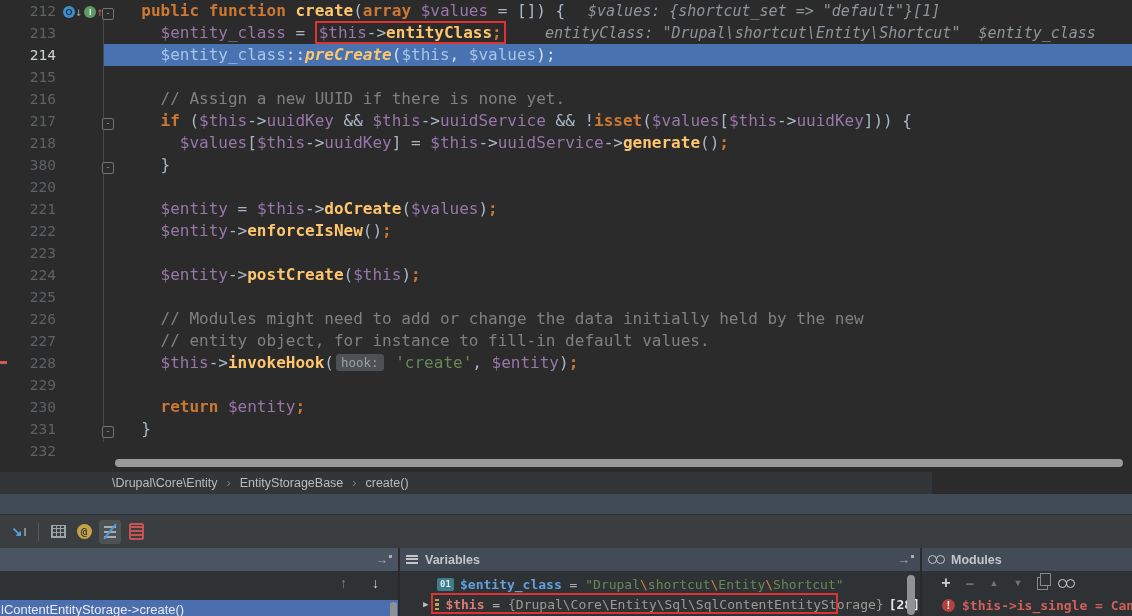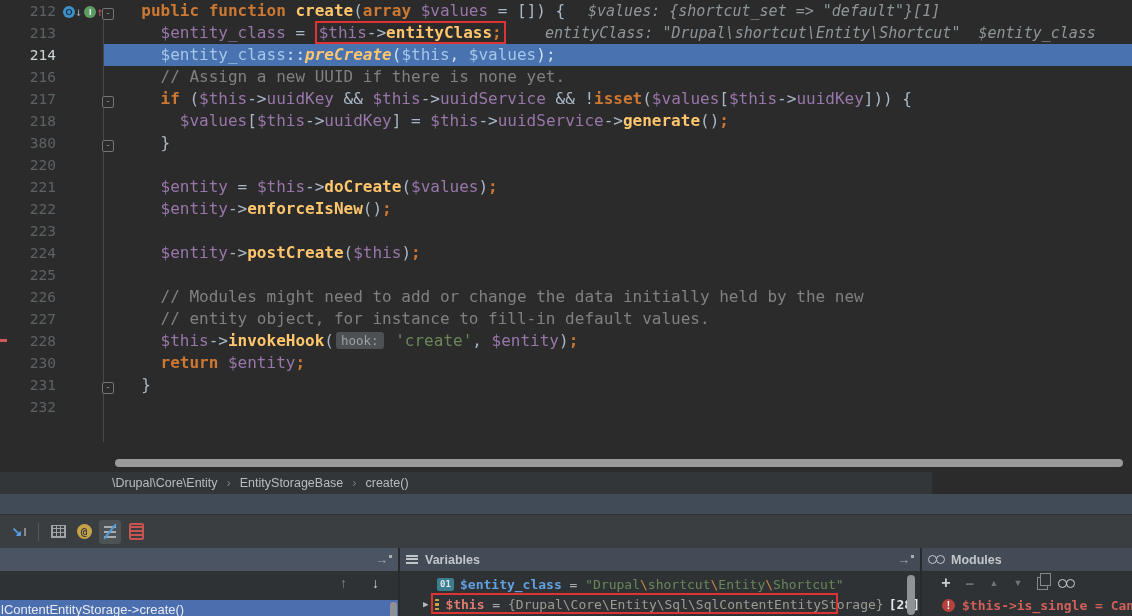--- a/index.html
+++ b/index.html
@@ -121,33 +121,35 @@
 <body>
 
 <div class="root">
 
   <div class="editor">
     <div class="fold-guide"></div>
     <div class="lines">
         <div class="line"><span class="ln">212</span><span class="gicons"><span class="gw"><span class="gc gc-blue">O</span><span class="gar">↓</span></span><span class="gw"><span class="gc gc-green">I</span><span class="gar gar-red">↑</span></span></span><span class="foldc"><span class="fold-m">-</span></span><span class="code"><span class="c-txt">  </span><span class="c-kw">public</span><span class="c-txt"> </span><span class="c-kw">function</span><span class="c-txt"> </span><span class="c-fn">create</span><span class="c-txt">(</span><span class="c-kw">array</span><span class="c-txt"> </span><span class="c-var">$values</span><span class="c-txt"> = []) {</span></span><span class="hint" style="left: 588px;">$values: {shortcut_set =&gt; "default"}[1]</span></div>
         <div class="line"><span class="ln">213</span><span class="gicons"></span><span class="foldc"></span><span class="code"><span class="c-txt">    </span><span class="c-var">$entity_class</span><span class="c-txt"> = </span><span class="redbox"><span class="c-var">$this</span><span class="c-txt">-&gt;</span><span class="c-fn">entityClass</span><span class="c-kw">;</span></span></span><span class="hint" style="left: 545px;">entityClass: "Drupal\shortcut\Entity\Shortcut"  $entity_class</span></div>
         <div class="line exec"><span class="ln">214</span><span class="gicons"></span><span class="foldc"></span><span class="code"><span class="c-txtb">    </span><span class="c-varb">$entity_class</span><span class="c-txtb">::</span><span class="c-fnb">preCreate</span><span class="c-txtb">(</span><span class="c-varb">$this</span><span class="c-txtb">, </span><span class="c-varb">$values</span><span class="c-txtb">);</span></span></div>
+        <div class="line"><span class="ln">215</span><span class="gicons"></span><span class="foldc"></span><span class="code"></span></div>
         <div class="line"><span class="ln">216</span><span class="gicons"></span><span class="foldc"></span><span class="code"><span class="c-cm">    // Assign a new UUID if there is none yet.</span></span></div>
         <div class="line"><span class="ln">217</span><span class="gicons"></span><span class="foldc"><span class="fold-m">-</span></span><span class="code"><span class="c-txt">    </span><span class="c-kw">if</span><span class="c-txt"> (</span><span class="c-var">$this</span><span class="c-txt">-&gt;</span><span class="c-var">uuidKey</span><span class="c-txt"> &amp;&amp; </span><span class="c-var">$this</span><span class="c-txt">-&gt;</span><span class="c-var">uuidService</span><span class="c-txt"> &amp;&amp; !</span><span class="c-kw">isset</span><span class="c-txt">(</span><span class="c-var">$values</span><span class="c-txt">[</span><span class="c-var">$this</span><span class="c-txt">-&gt;</span><span class="c-var">uuidKey</span><span class="c-txt">])) {</span></span></div>
         <div class="line"><span class="ln">218</span><span class="gicons"></span><span class="foldc"></span><span class="code"><span class="c-txt">      </span><span class="c-var">$values</span><span class="c-txt">[</span><span class="c-var">$this</span><span class="c-txt">-&gt;</span><span class="c-var">uuidKey</span><span class="c-txt">] = </span><span class="c-var">$this</span><span class="c-txt">-&gt;</span><span class="c-var">uuidService</span><span class="c-txt">-&gt;</span><span class="c-fn">generate</span><span class="c-txt">()</span><span class="c-kw">;</span></span></div>
         <div class="line"><span class="ln">380</span><span class="gicons"></span><span class="foldc"><span class="fold-m">-</span></span><span class="code"><span class="c-txt">    }</span></span></div>
         <div class="line"><span class="ln">220</span><span class="gicons"></span><span class="foldc"></span><span class="code"></span></div>
         <div class="line"><span class="ln">221</span><span class="gicons"></span><span class="foldc"></span><span class="code"><span class="c-txt">    </span><span class="c-var">$entity</span><span class="c-txt"> = </span><span class="c-var">$this</span><span class="c-txt">-&gt;</span><span class="c-fn">doCreate</span><span class="c-txt">(</span><span class="c-var">$values</span><span class="c-txt">)</span><span class="c-kw">;</span></span></div>
         <div class="line"><span class="ln">222</span><span class="gicons"></span><span class="foldc"></span><span class="code"><span class="c-txt">    </span><span class="c-var">$entity</span><span class="c-txt">-&gt;</span><span class="c-fn">enforceIsNew</span><span class="c-txt">()</span><span class="c-kw">;</span></span></div>
         <div class="line"><span class="ln">223</span><span class="gicons"></span><span class="foldc"></span><span class="code"></span></div>
         <div class="line"><span class="ln">224</span><span class="gicons"></span><span class="foldc"></span><span class="code"><span class="c-txt">    </span><span class="c-var">$entity</span><span class="c-txt">-&gt;</span><span class="c-fn">postCreate</span><span class="c-txt">(</span><span class="c-var">$this</span><span class="c-txt">)</span><span class="c-kw">;</span></span></div>
         <div class="line"><span class="ln">225</span><span class="gicons"></span><span class="foldc"></span><span class="code"></span></div>
         <div class="line"><span class="ln">226</span><span class="gicons"></span><span class="foldc"></span><span class="code"><span class="c-cm">    // Modules might need to add or change the data initially held by the new</span></span></div>
         <div class="line"><span class="ln">227</span><span class="gicons"></span><span class="foldc"></span><span class="code"><span class="c-cm">    // entity object, for instance to fill-in default values.</span></span></div>
         <div class="line"><span class="ln">228</span><span class="gicons"></span><span class="foldc"></span><span class="code"><span class="c-txt">    </span><span class="c-var">$this</span><span class="c-txt">-&gt;</span><span class="c-fn">invokeHook</span><span class="c-txt">(</span><span class="c-badge">hook:</span><span class="c-txt"> </span><span class="c-str">'create'</span><span class="c-txt">, </span><span class="c-var">$entity</span><span class="c-txt">)</span><span class="c-kw">;</span></span><span class="gmark"></span></div>
+        <div class="line"><span class="ln">229</span><span class="gicons"></span><span class="foldc"></span><span class="code"></span></div>
         <div class="line"><span class="ln">230</span><span class="gicons"></span><span class="foldc"></span><span class="code"><span class="c-txt">    </span><span class="c-kw">return</span><span class="c-txt"> </span><span class="c-var">$entity</span><span class="c-kw">;</span></span></div>
         <div class="line"><span class="ln">231</span><span class="gicons"></span><span class="foldc"><span class="fold-m">-</span></span><span class="code"><span class="c-txt">  }</span></span></div>
         <div class="line"><span class="ln">232</span><span class="gicons"></span><span class="foldc"></span><span class="code"></span></div>
       </div>
     <div class="hscroll"></div>
   </div>
 
   <div class="breadcrumb">
       <span class="bc-item">\Drupal\Core\Entity</span>
       <span class="bc-sep">›</span>

